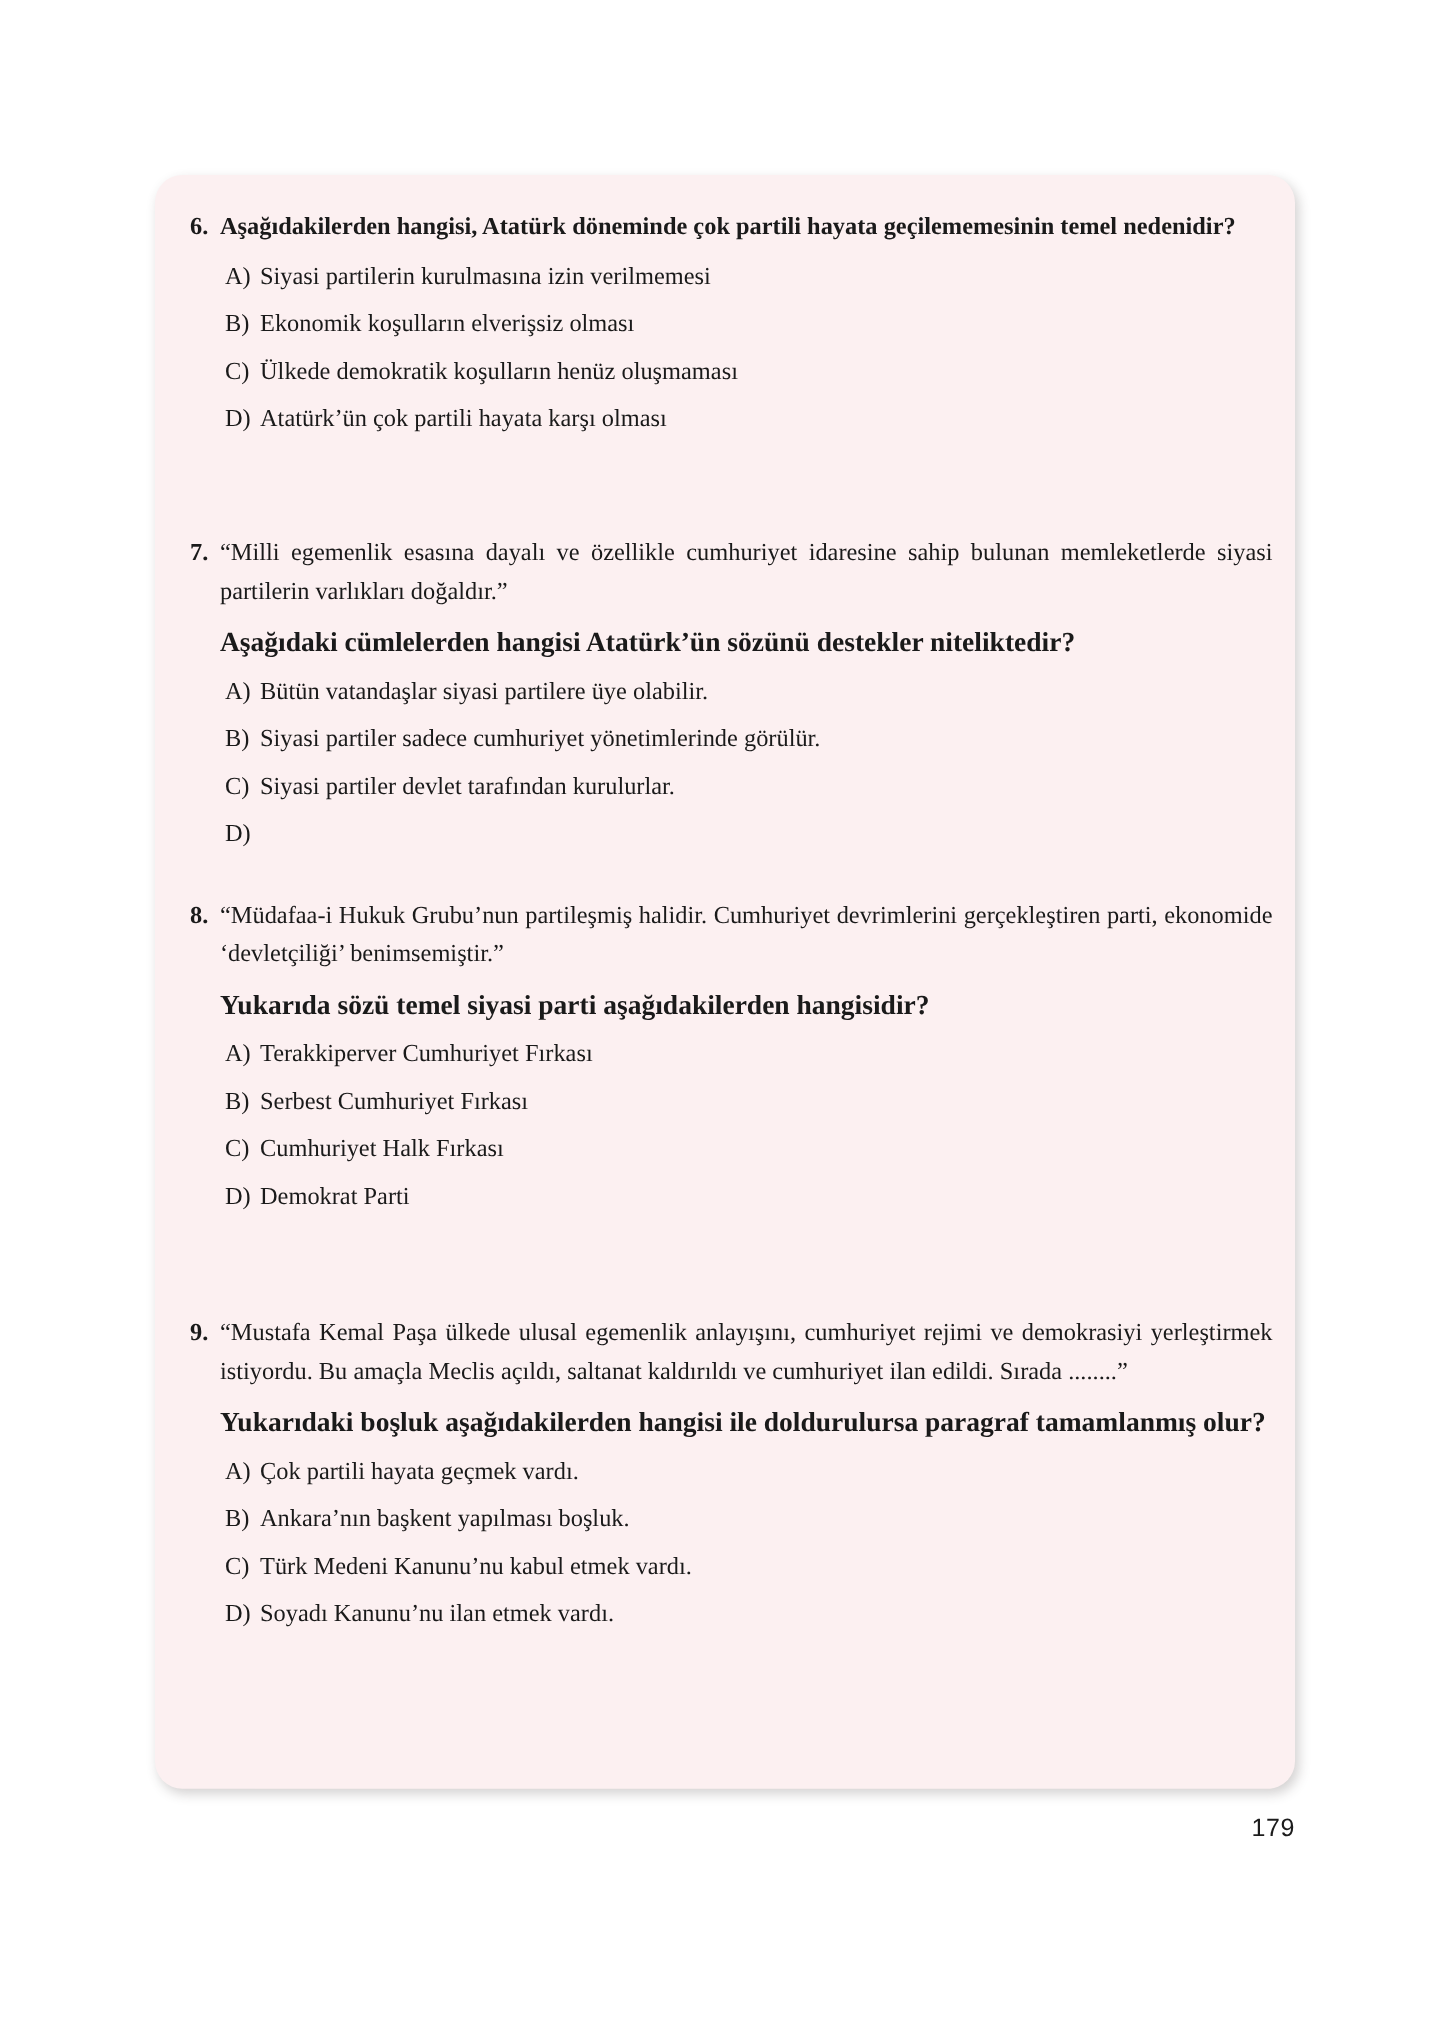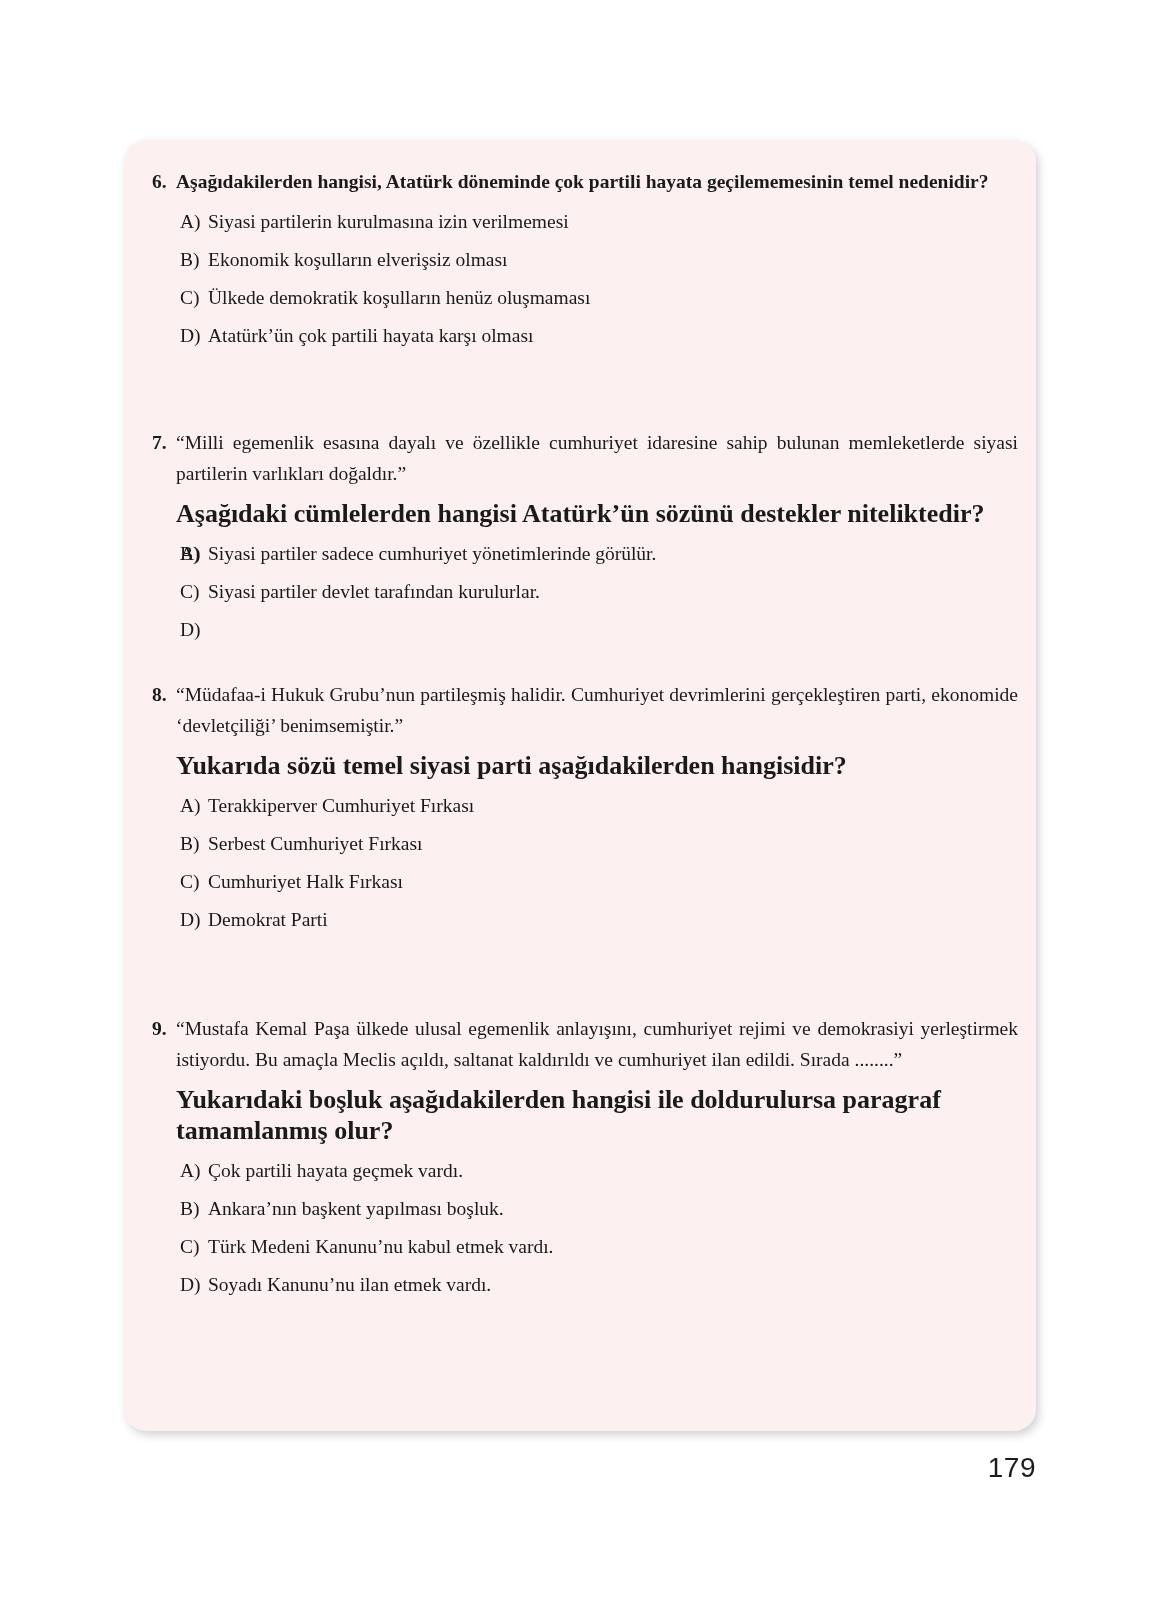--- a/index.html
+++ b/index.html
@@ -68,21 +68,21 @@
     font-size: 19.5px;
     line-height: 31px;
     text-align: justify;
     text-justify: inter-word;
     margin: 0;
   }
   .q-stem.bold { font-weight: bold; }
   .q-stem.plain { font-weight: normal; }
 
   .q-ask {
-    font-size: 26px;
+    font-size: 22px;
     line-height: 31px;
     font-weight: bold;
     margin: 9px 0 0 24px;
   }
 
   
   .options {
     list-style: none;
     margin: 6px 0 0 0;
     padding: 0;
@@ -104,21 +104,21 @@
   .option .opt-text { display: inline; }
 
   
   .folio {
     position: absolute;
     left: 0;
     top: 1452px;
     width: 1036px;
     text-align: right;
     font-family: "Liberation Sans", "DejaVu Sans", sans-serif;
-    font-size: 28px;
+    font-size: 20px;
     font-weight: normal;
     letter-spacing: 0.5px;
     color: #1c1c1c;
   }
 </style>
 </head>
 <body>
 
 <div class="page">
 
@@ -152,20 +152,21 @@
 
       <div class="q-block sp-7">
         <div class="q-row">
           <span class="q-num">7.</span>
           <p class="q-stem plain">“Milli egemenlik esasına dayalı ve özellikle cumhuriyet idaresine sahip bulunan memleketlerde siyasi partilerin varlıkları doğaldır.”</p>
         </div>
         <p class="q-ask">Aşağıdaki cümlelerden hangisi Atatürk’ün sözünü destekler niteliktedir?</p>
         <ul class="options">
           <li class="option">
             <span class="opt-key">A)</span>
+            <span class="opt-text">Bütün vatandaşlar siyasi partilere üye olabilir.</span>
           </li>
           <li class="option">
             <span class="opt-key">B)</span>
             <span class="opt-text">Siyasi partiler sadece cumhuriyet yönetimlerinde görülür.</span>
           </li>
           <li class="option">
             <span class="opt-key">C)</span>
             <span class="opt-text">Siyasi partiler devlet tarafından kurulurlar.</span>
           </li>
           <li class="option">

